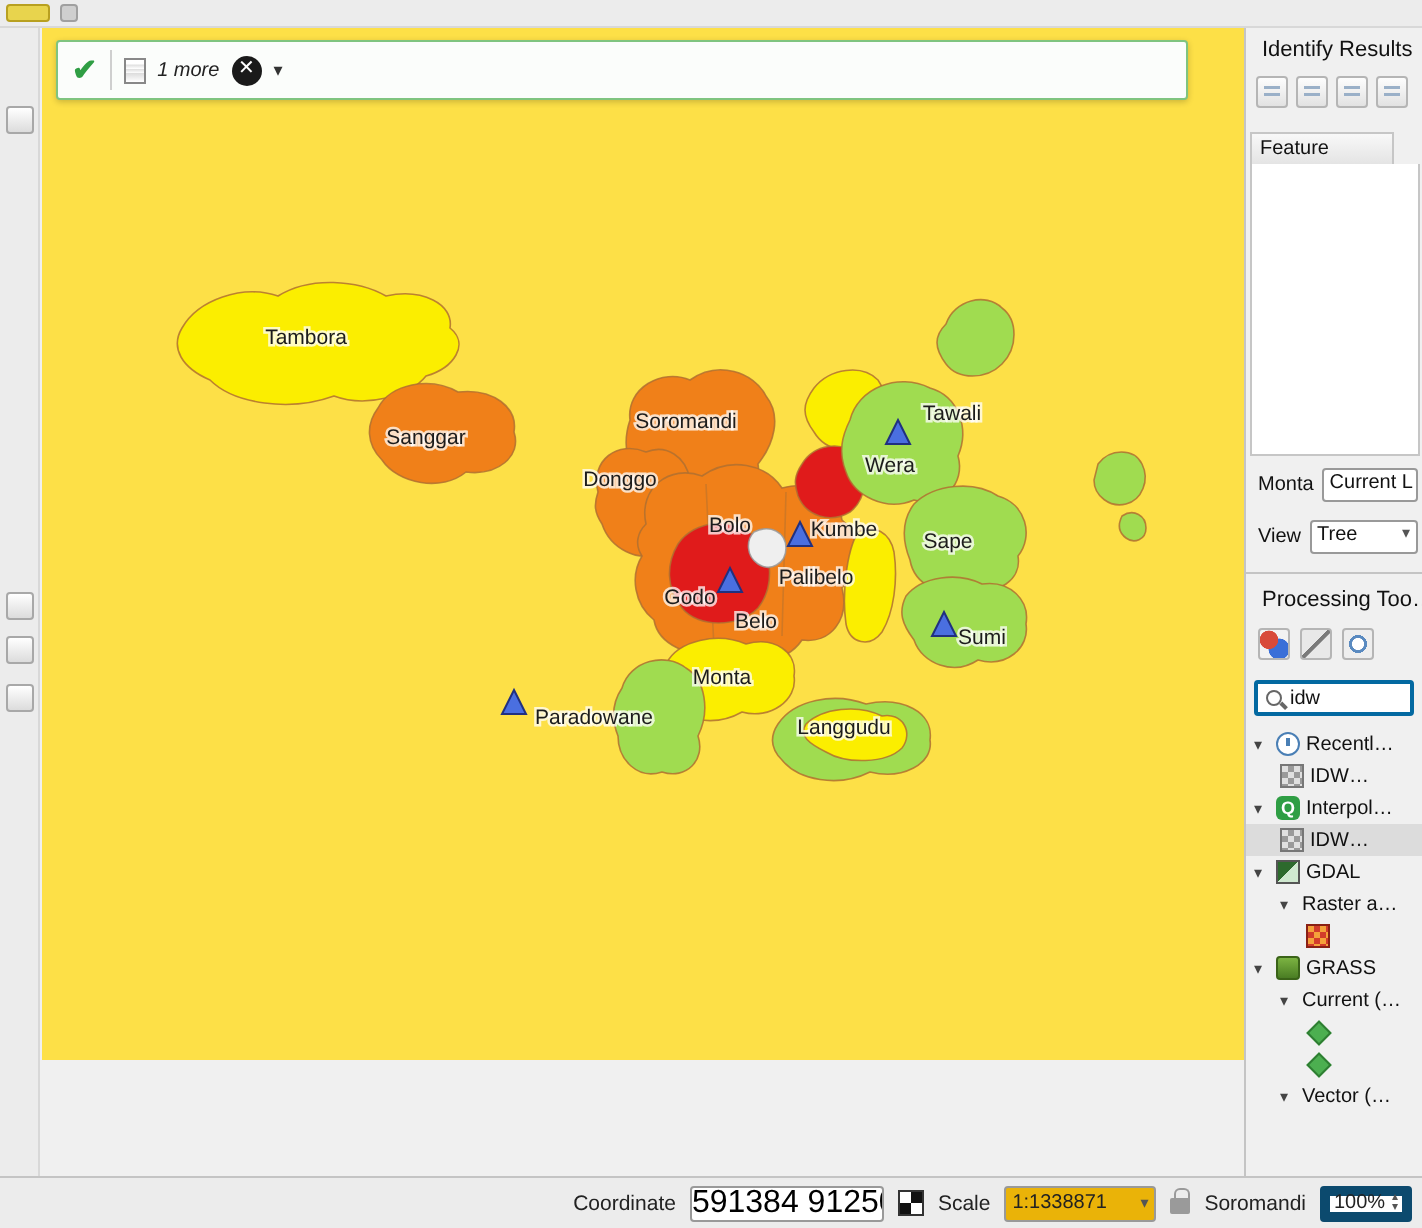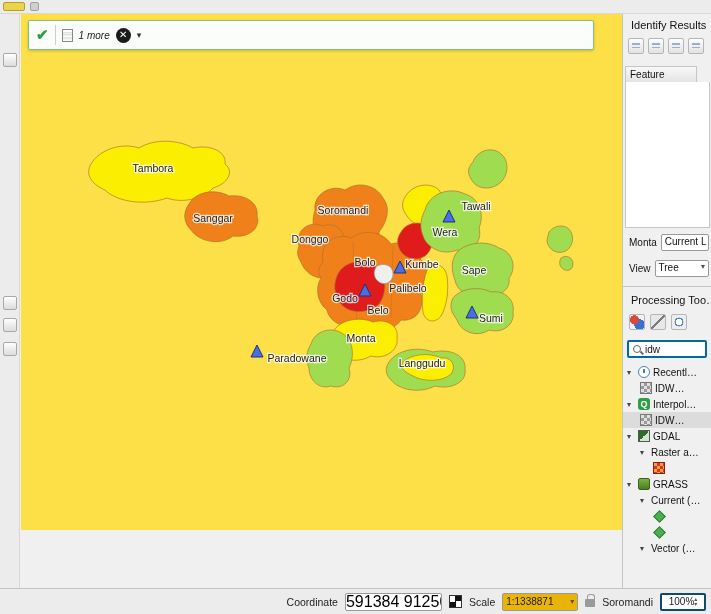--- a/index.html
+++ b/index.html
@@ -75,21 +75,21 @@
 
   
   .status-bar { position:absolute; left:0; top:588px; width:711px; height:26px; background:#ececec; border-top:1px solid #c4c4c4; display:flex; align-items:center; gap:7px; padding:0 5px; font-size:10.5px; color:#222; }
   .sb-spacer { flex:1; }
   .coordbox { width:97px; height:18px; background:#fff; border:1px solid #999; border-radius:2px; font-size:16px; text-align:center; font-family:"Liberation Sans",sans-serif; outline:none; }
   .extent-icon { width:13px; height:13px; background:repeating-conic-gradient(#111 0 25%, #fff 0 50%); border:1px solid #333; flex:0 0 auto; }
   .scalebox { width:76px; height:18px; background:#eab308; border:1px solid #999; border-radius:2px; display:flex; align-items:center; justify-content:space-between; padding:0 3px; font-size:10px; }
   .scalebox .car { font-size:8px; color:#555; }
   .lock-icon { width:10px; height:8px; background:#9a9a9a; border-radius:1px; position:relative; margin-top:3px; flex:0 0 auto; }
   .lock-icon::before { content:""; position:absolute; top:-5px; left:2px; width:6px; height:5px; border:1.5px solid #9a9a9a; border-bottom:none; border-radius:3px 3px 0 0; }
-  .spin { width:46px; height:18px; background:#fff; border:2px solid #0c4a6e; border-radius:2px; display:flex; align-items:center; justify-content:center; padding:0 2px; font-size:10px; }
+  .spin { width:46px; height:18px; background:#fff; border:5px solid #0c4a6e; border-radius:2px; display:flex; align-items:center; justify-content:space-between; padding:0 2px; font-size:10px; }
   .updown { display:flex; flex-direction:column; font-size:6px; line-height:5px; color:#555; }
 </style>
 </head>
 <body>
 
 <div class="app">
 
   <div class="top-strip">
     <div class="tb-ico y"></div>
     <div class="tb-ico g"></div>

